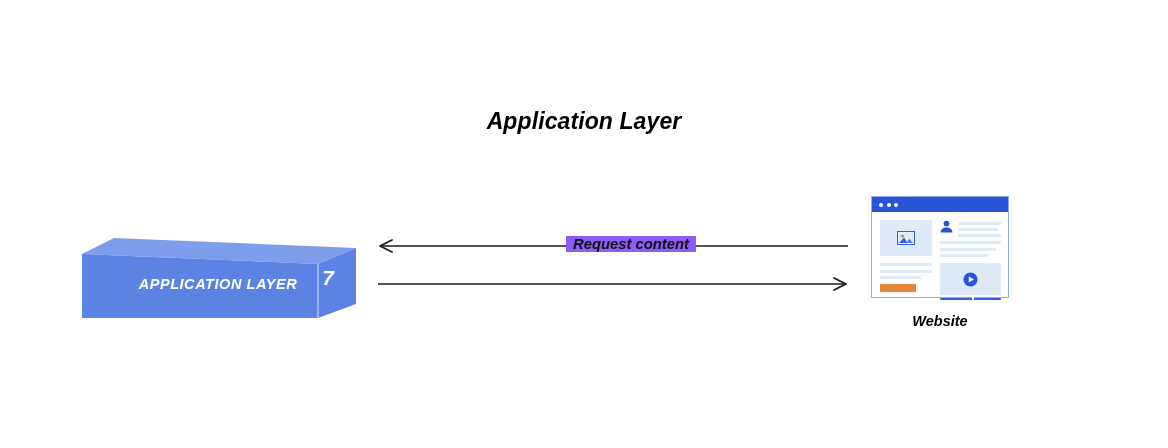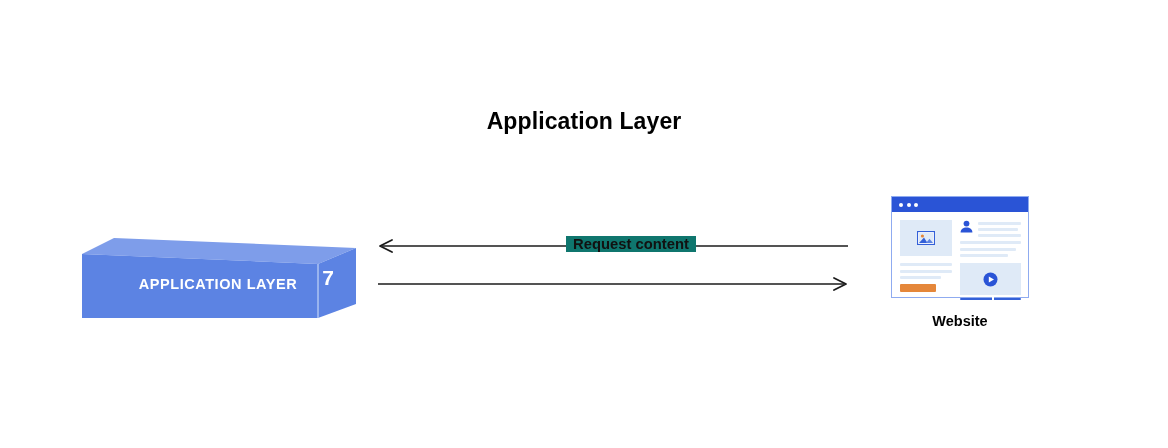--- a/index.html
+++ b/index.html
@@ -12,20 +12,21 @@
     height: 448px;
     position: relative;
     overflow: hidden;
     font-family: "Liberation Sans", sans-serif;
     color: #111111;
   }
 
   .stage {
     position: absolute;
     inset: 0;
+    font-style: italic;
   }
 
   
   #diagram-title {
     position: absolute;
     left: 0;
     top: 108px;
     width: 1168px;
     text-align: center;
     font-size: 23px;
@@ -79,40 +80,39 @@
     height: 72px;
   }
   #flow-arrows svg { display: block; }
 
   .arrow-label {
     position: absolute;
     font-size: 14.8px;
     font-weight: bold;
     color: #111111;
     white-space: nowrap;
-    background: #0f766e;
+    background: #8b5cf6;
     padding: 0 7px;
   }
   #arrow-label-request {
     left: 196px;
     top: 8px;
   }
   #arrow-label-return {
     left: 117px;
     top: 45px;
   }
 
   
   #website-node {
     position: absolute;
     left: 871px;
     top: 196px;
     width: 142px;
     height: 140px;
-    margin-left: 20px;
   }
   #website-frame {
     position: absolute;
     left: 0;
     top: 0;
     width: 138px;
     height: 102px;
     border: 1.6px solid #8fabf0;
     background: #ffffff;
     box-sizing: border-box;

